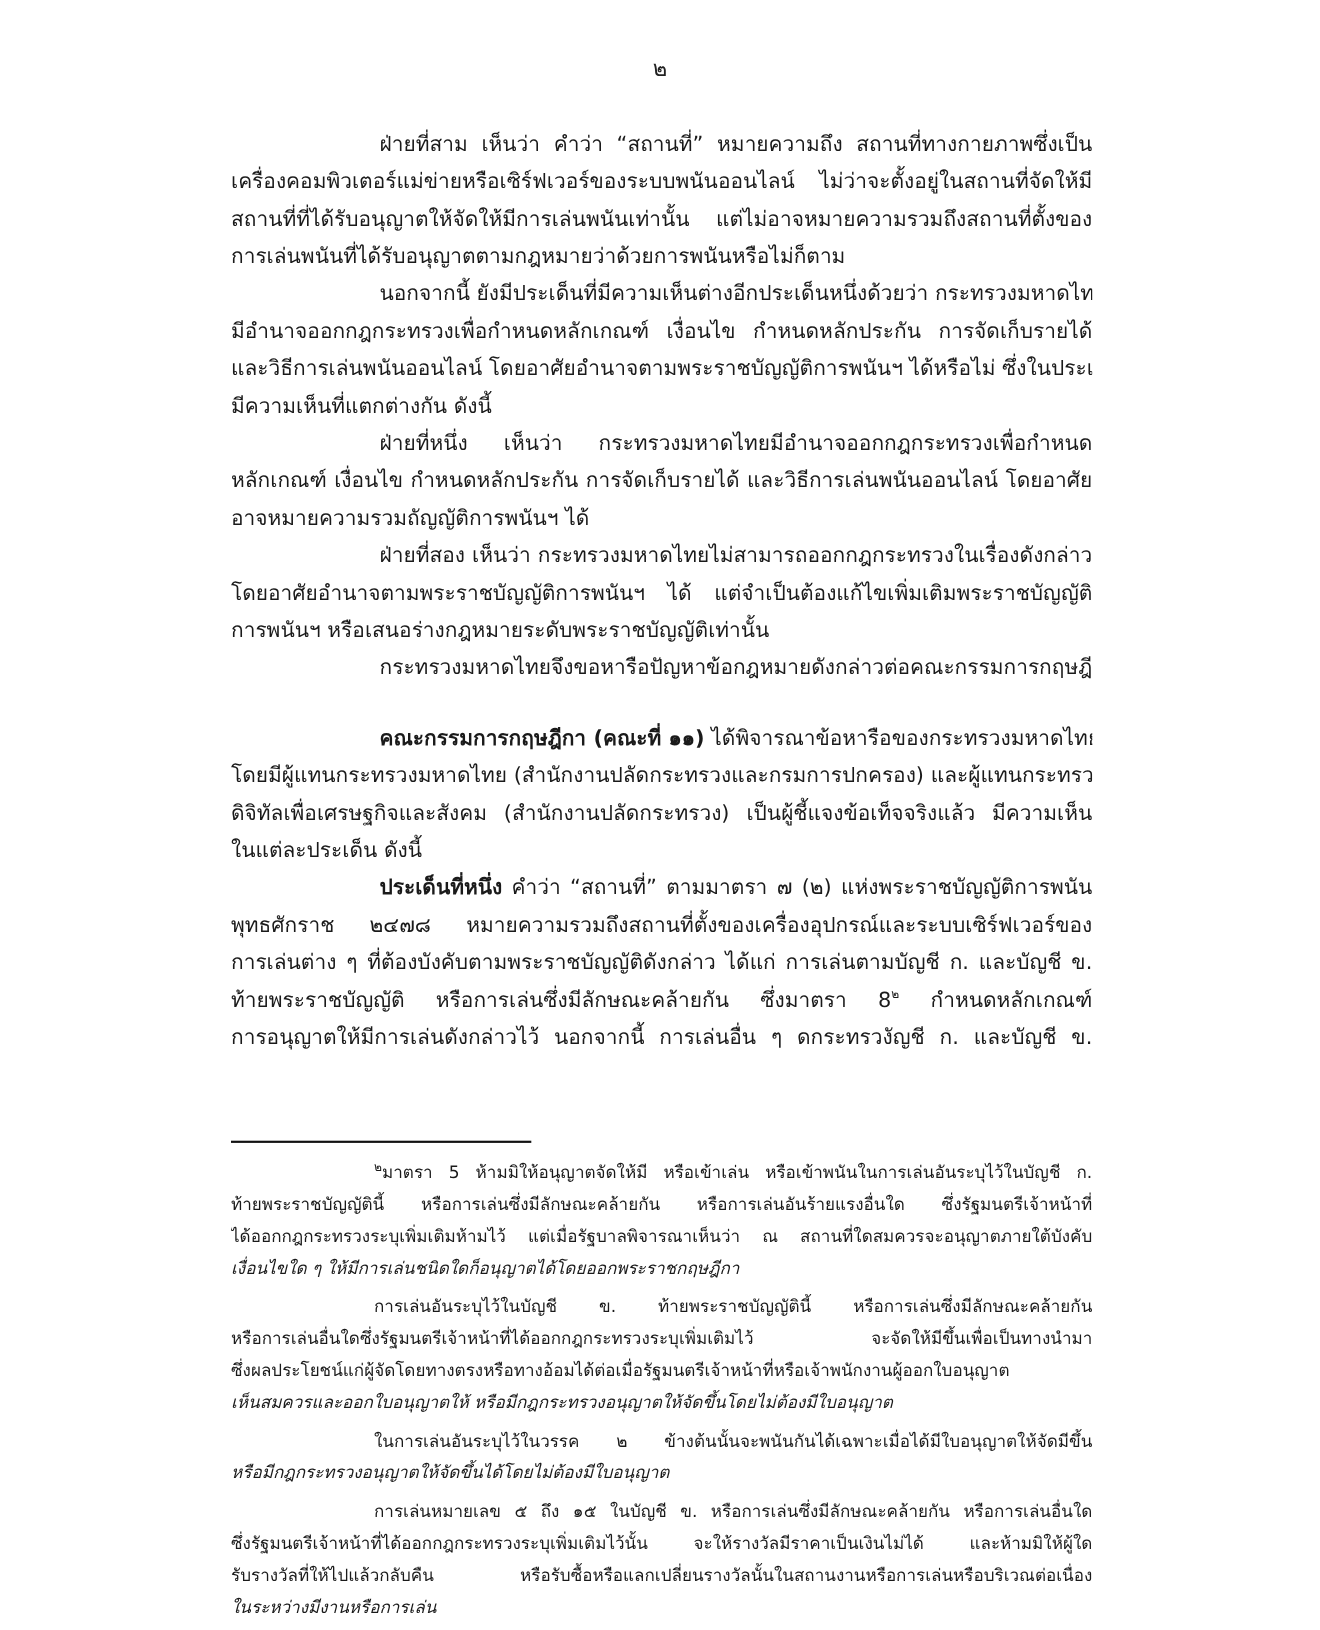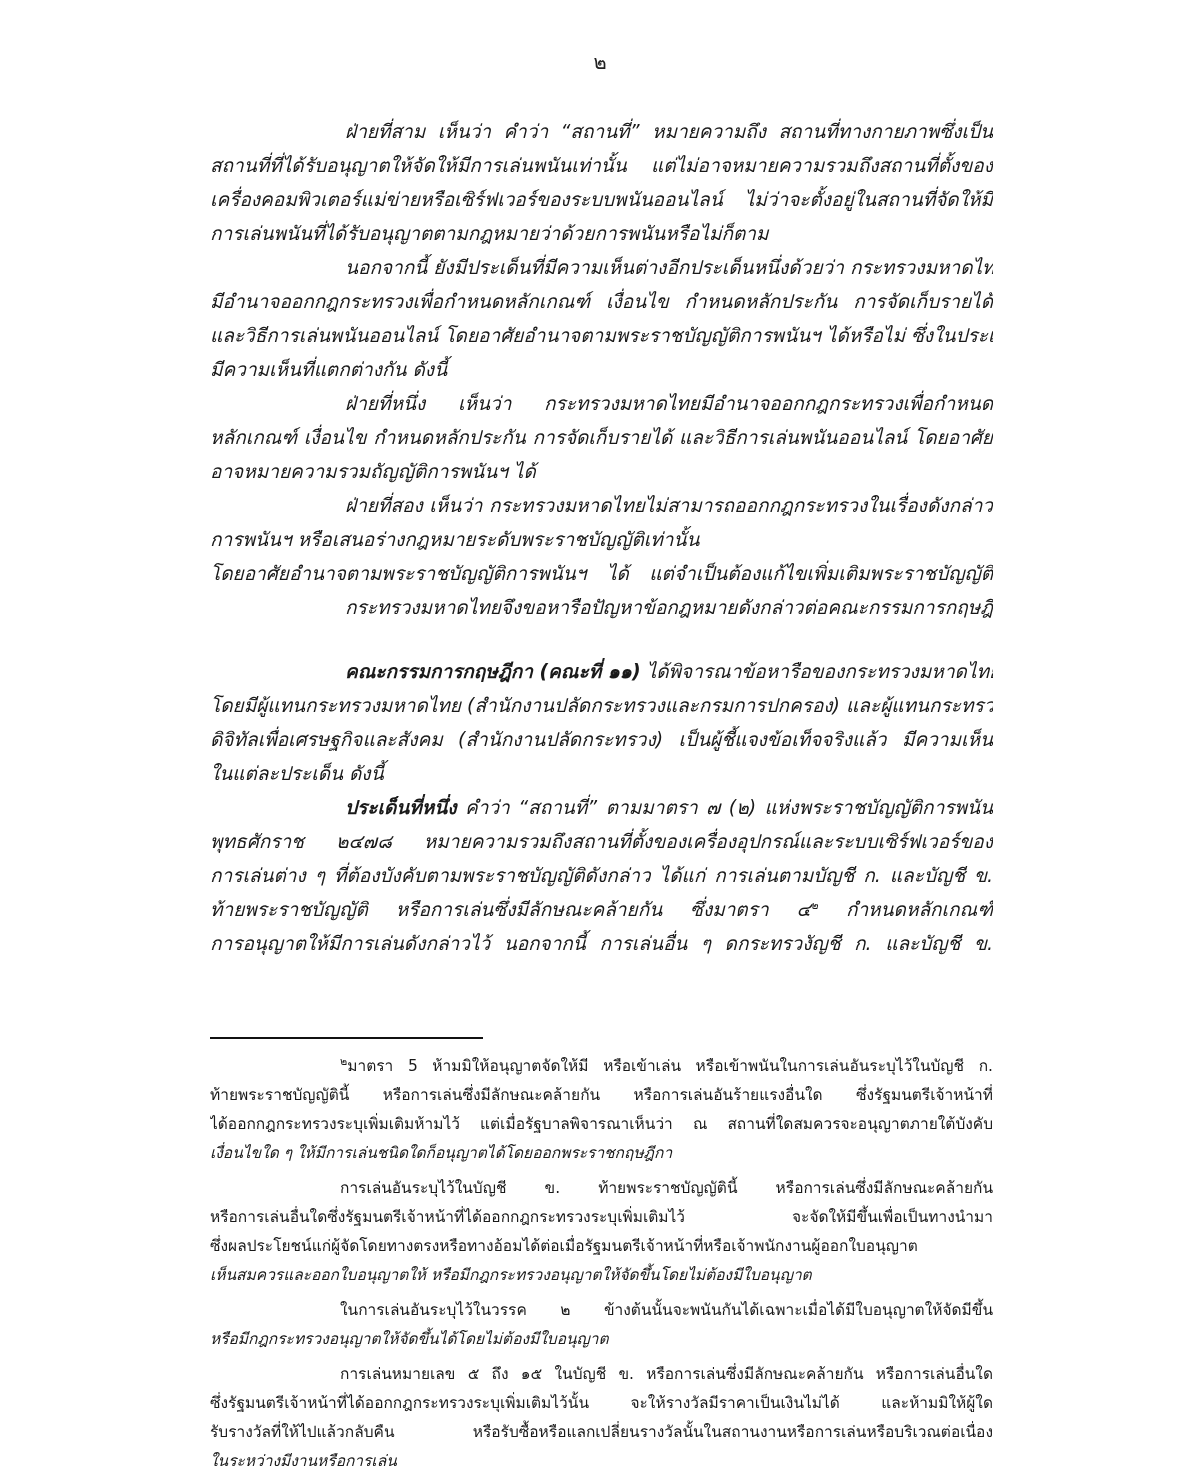--- a/index.html
+++ b/index.html
@@ -6,21 +6,21 @@
     body {
       width: 1200px; height: 1482px; position: relative; overflow: hidden;
       font-family: "DejaVu Sans", "Liberation Sans", sans-serif;
       color: #1a1a1a;
     }
     .page-number {
       position: absolute; top: 46px; left: 0; width: 1200px;
       text-align: center; font-size: 20px; color: #222;
     }
     .body-text {
-      position: absolute; left: 210px; width: 783px; font-style: italic;
+      position: absolute; left: 210px; width: 783px;
     }
     .line {
       height: 34px; line-height: 34px; font-size: 19px;
       white-space: nowrap; overflow: hidden;
       text-align: justify; text-align-last: justify;
     }
     .line.last { text-align-last: left; }
     .line.indent { padding-left: 135px; }
     .gap { height: 30px; }
     b.strong { font-weight: bold; }
@@ -44,62 +44,62 @@
 <body>
 
 <div>
 
   <div class="page-number">๒</div>
 
   <div class="body-text" style="top:114px;">
 
     <div>
       <div class="line indent">ฝ่ายที่สาม เห็นว่า คำว่า “สถานที่” หมายความถึง สถานที่ทางกายภาพซึ่งเป็น</div>
+      <div class="line">เครื่องคอมพิวเตอร์แม่ข่ายหรือเซิร์ฟเวอร์ของระบบพนันออนไลน์ ไม่ว่าจะตั้งอยู่ในสถานที่จัดให้มี</div>
       <div class="line">สถานที่ที่ได้รับอนุญาตให้จัดให้มีการเล่นพนันเท่านั้น แต่ไม่อาจหมายความรวมถึงสถานที่ตั้งของ</div>
-      <div class="line">เครื่องคอมพิวเตอร์แม่ข่ายหรือเซิร์ฟเวอร์ของระบบพนันออนไลน์ ไม่ว่าจะตั้งอยู่ในสถานที่จัดให้มี</div>
       <div class="line last">การเล่นพนันที่ได้รับอนุญาตตามกฎหมายว่าด้วยการพนันหรือไม่ก็ตาม</div>
     </div>
 
     <div>
       <div class="line indent">นอกจากนี้ ยังมีประเด็นที่มีความเห็นต่างอีกประเด็นหนึ่งด้วยว่า กระทรวงมหาดไทย</div>
       <div class="line">มีอำนาจออกกฎกระทรวงเพื่อกำหนดหลักเกณฑ์ เงื่อนไข กำหนดหลักประกัน การจัดเก็บรายได้</div>
       <div class="line">และวิธีการเล่นพนันออนไลน์ โดยอาศัยอำนาจตามพระราชบัญญัติการพนันฯ ได้หรือไม่ ซึ่งในประเด็นนี้</div>
       <div class="line last">มีความเห็นที่แตกต่างกัน ดังนี้</div>
     </div>
 
     <div>
       <div class="line indent">ฝ่ายที่หนึ่ง เห็นว่า กระทรวงมหาดไทยมีอำนาจออกกฎกระทรวงเพื่อกำหนด</div>
       <div class="line">หลักเกณฑ์ เงื่อนไข กำหนดหลักประกัน การจัดเก็บรายได้ และวิธีการเล่นพนันออนไลน์ โดยอาศัย</div>
       <div class="line last">อาจหมายความรวมถัญญัติการพนันฯ ได้</div>
     </div>
 
     <div>
       <div class="line indent">ฝ่ายที่สอง เห็นว่า กระทรวงมหาดไทยไม่สามารถออกกฎกระทรวงในเรื่องดังกล่าว</div>
+      <div class="line">โดยอาศัยอำนาจตามพระราชบัญญัติการพนันฯ ได้ แต่จำเป็นต้องแก้ไขเพิ่มเติมพระราชบัญญัติ</div>
       <div class="line last">การพนันฯ หรือเสนอร่างกฎหมายระดับพระราชบัญญัติเท่านั้น</div>
-      <div class="line">โดยอาศัยอำนาจตามพระราชบัญญัติการพนันฯ ได้ แต่จำเป็นต้องแก้ไขเพิ่มเติมพระราชบัญญัติ</div>
     </div>
 
     <div>
       <div class="line indent last">กระทรวงมหาดไทยจึงขอหารือปัญหาข้อกฎหมายดังกล่าวต่อคณะกรรมการกฤษฎีกา</div>
     </div>
 
     <div class="gap"></div>
 
     <div>
       <div class="line indent"><b class="strong">คณะกรรมการกฤษฎีกา (คณะที่ ๑๑)</b><span> ได้พิจารณาข้อหารือของกระทรวงมหาดไทย</span></div>
       <div class="line">โดยมีผู้แทนกระทรวงมหาดไทย (สำนักงานปลัดกระทรวงและกรมการปกครอง) และผู้แทนกระทรวง</div>
       <div class="line">ดิจิทัลเพื่อเศรษฐกิจและสังคม (สำนักงานปลัดกระทรวง) เป็นผู้ชี้แจงข้อเท็จจริงแล้ว มีความเห็น</div>
       <div class="line last">ในแต่ละประเด็น ดังนี้</div>
     </div>
 
     <div>
       <div class="line indent"><b class="strong">ประเด็นที่หนึ่ง</b><span> คำว่า “สถานที่” ตามมาตรา ๗ (๒) แห่งพระราชบัญญัติการพนัน</span></div>
       <div class="line">พุทธศักราช ๒๔๗๘ หมายความรวมถึงสถานที่ตั้งของเครื่องอุปกรณ์และระบบเซิร์ฟเวอร์ของ</div>
       <div class="line">การเล่นต่าง ๆ ที่ต้องบังคับตามพระราชบัญญัติดังกล่าว ได้แก่ การเล่นตามบัญชี ก. และบัญชี ข.</div>
-      <div class="line"><span>ท้ายพระราชบัญญัติ  หรือการเล่นซึ่งมีลักษณะคล้ายกัน  ซึ่งมาตรา ๔</span><sup>๒</sup><span> กำหนดหลักเกณฑ์</span></div>
+      <div class="line"><span>ท้ายพระราชบัญญัติ  หรือการเล่นซึ่งมีลักษณะคล้ายกัน  ซึ่งมาตรา 8</span><sup>๒</sup><span> กำหนดหลักเกณฑ์</span></div>
       <div class="line">การอนุญาตให้มีการเล่นดังกล่าวไว้  นอกจากนี้ การเล่นอื่น ๆ ดกระทรวงัญชี ก. และบัญชี ข.</div>
     </div>
   </div>
 
   <div class="fn-rule"></div>
 
   <div class="footnotes">
     <div>
       <div class="fline indent"><sup>๒</sup><span>มาตรา 5  ห้ามมิให้อนุญาตจัดให้มี หรือเข้าเล่น หรือเข้าพนันในการเล่นอันระบุไว้ในบัญชี ก.</span></div>
       <div class="fline">ท้ายพระราชบัญญัตินี้  หรือการเล่นซึ่งมีลักษณะคล้ายกัน  หรือการเล่นอันร้ายแรงอื่นใด  ซึ่งรัฐมนตรีเจ้าหน้าที่</div>

